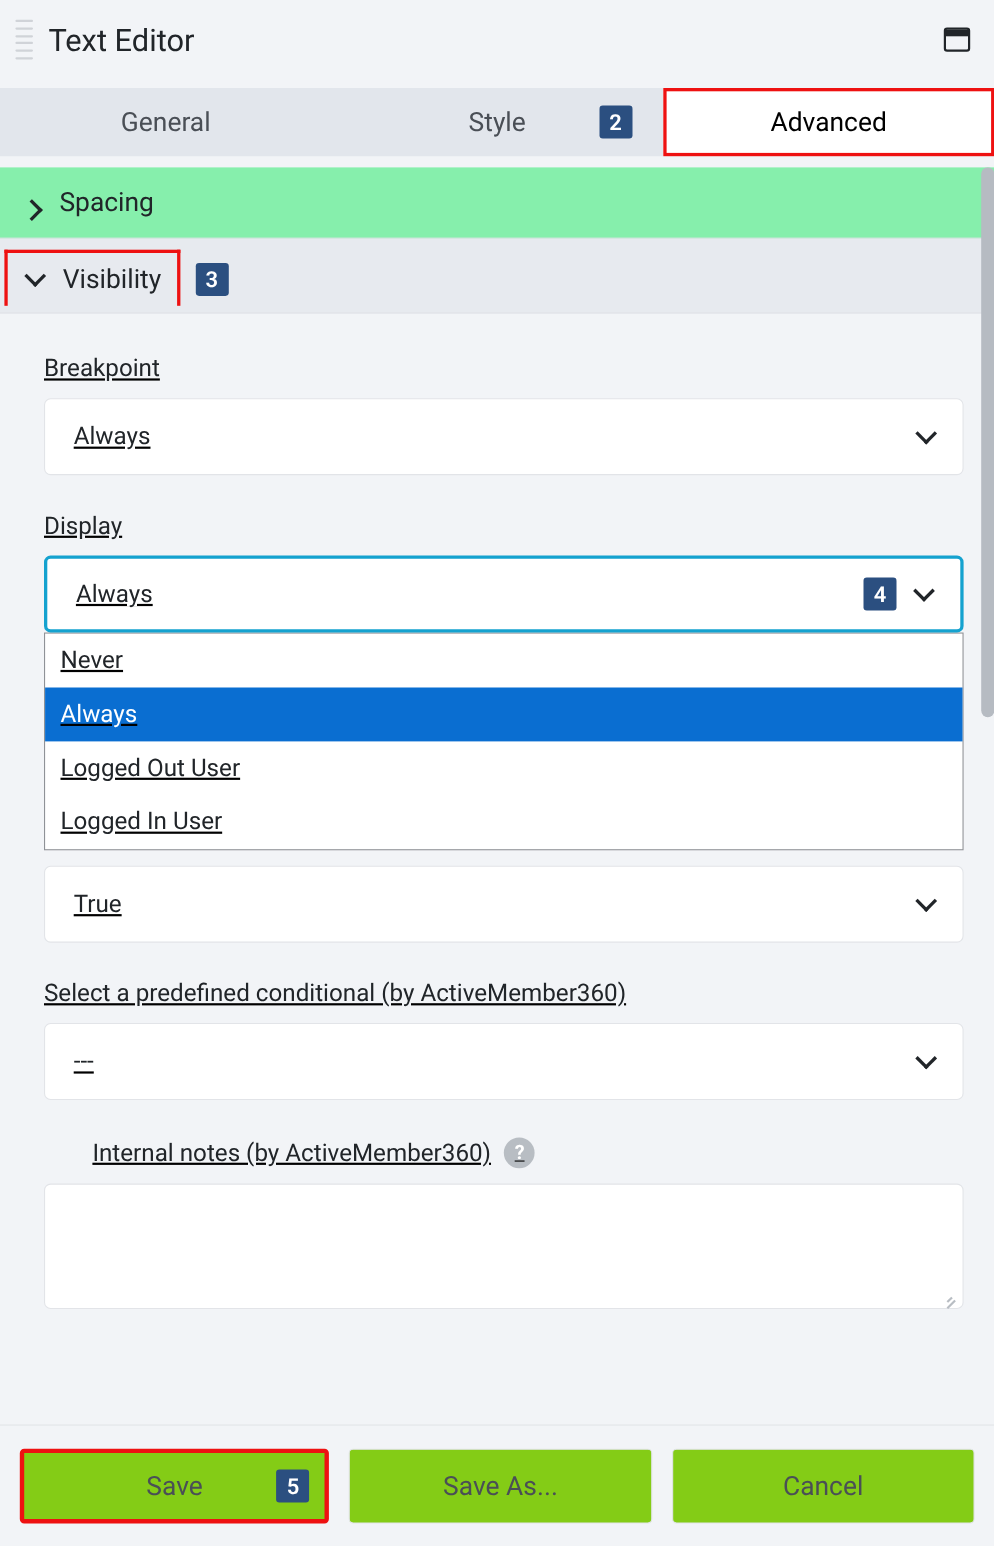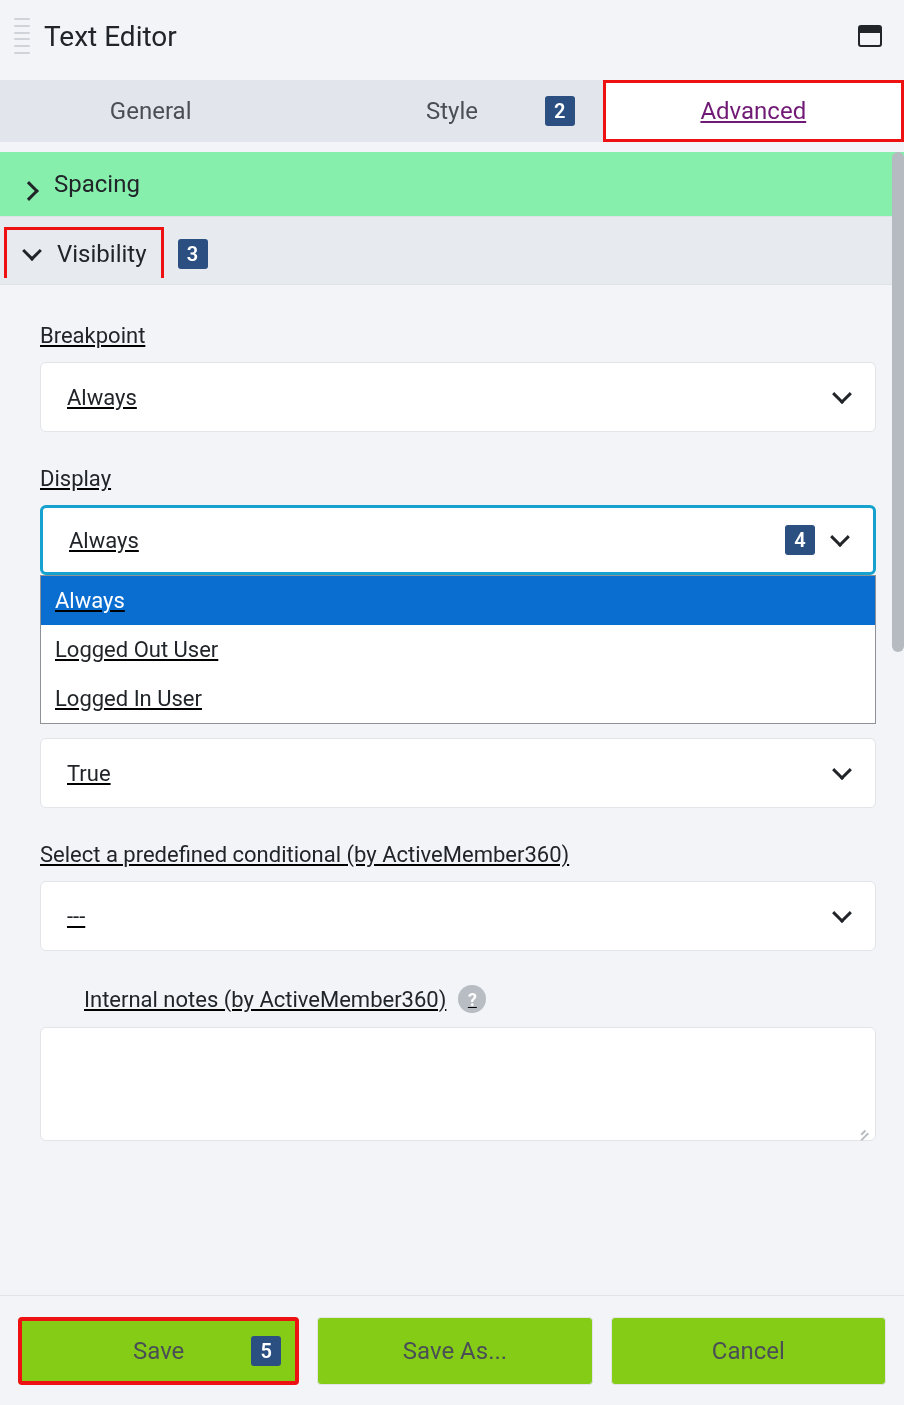--- a/index.html
+++ b/index.html
@@ -7,21 +7,21 @@
 
 .header { display: flex; align-items: center; padding: 18px 22px 26px 14px; background: #f2f4f7; }
 .drag-handle { width: 16px; height: 36px; margin-right: 14px; display: flex; flex-direction: column; justify-content: space-between; }
 .drag-handle span { display: block; height: 2px; background: #d0d3d8; border-radius: 1px; }
 .header-title { font-size: 28px; font-weight: 400; color: #212529; }
 .window-icon { margin-left: auto; width: 24px; height: 22px; border: 2px solid #212529; border-radius: 3px; position: relative; }
 .window-icon::before { content: ""; position: absolute; top: 0; left: 0; right: 0; height: 6px; background: #212529; }
 
 .tabs { display: flex; background: #e2e6ec; height: 62px; }
 .tab { flex: 1 1 33.3%; display: flex; align-items: center; justify-content: center; font-size: 24px; color: #4a4f56; position: relative; cursor: pointer; }
-.tab.active { background: #fff; color: #701a75; text-decoration: underline; }
+.tab.active { background: #fff; color: #000000; }
 .tab .badge { position: absolute; right: 28px; }
 
 .badge { display: inline-flex; align-items: center; justify-content: center; min-width: 30px; height: 30px; background: #2b4f80; color: #fff; font-size: 20px; font-weight: 600; border-radius: 3px; padding: 0 6px; }
 
 .hl-red { border: 3px solid #e11; }
 .tab.active.hl-red { border: 3px solid #e11; }
 
 .content { position: absolute; top: 152px; bottom: 0; left: 0; right: 0; overflow: hidden; }
 .scrollbar { position: absolute; right: 0; top: 0; width: 12px; height: 500px; background: #b6bbc2; border-radius: 6px; }
 
@@ -108,20 +108,21 @@
       <span class="chev-down"></span>
     </div>
 
     <div class="field-label" style="margin-top:34px;">Display</div>
     <div class="select focused">
       <span>Always</span>
       <span class="badge inner-badge">4</span>
       <span class="chev-down"></span>
     </div>
     <div class="dropdown">
+      <div class="opt">Never</div>
       <div class="opt selected">Always</div>
       <div class="opt">Logged Out User</div>
       <div class="opt">Logged In User</div>
     </div>
 
     <div class="select" style="margin-top:14px;">
       <span>True</span>
       <span class="chev-down"></span>
     </div>
 

